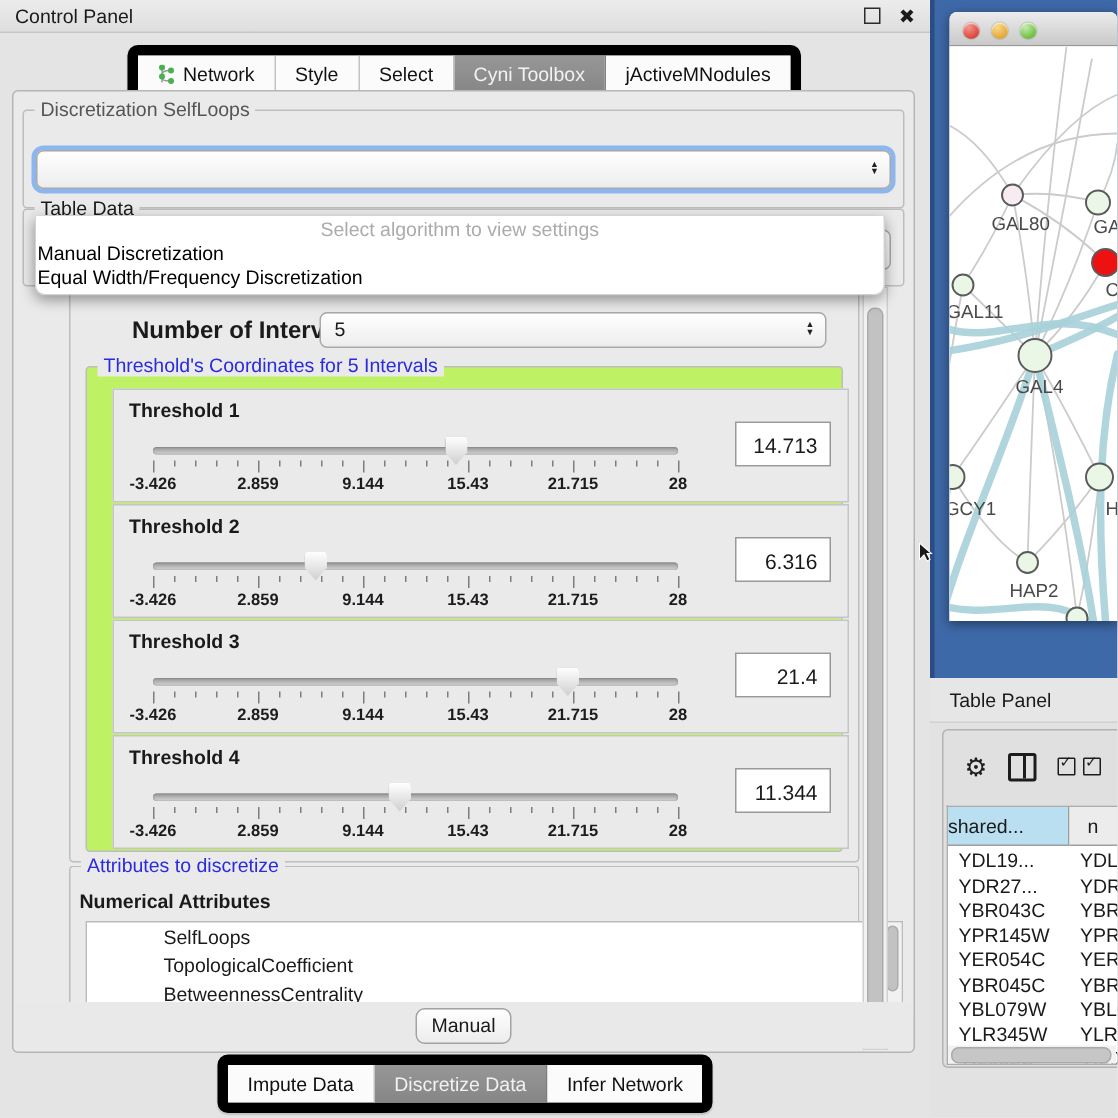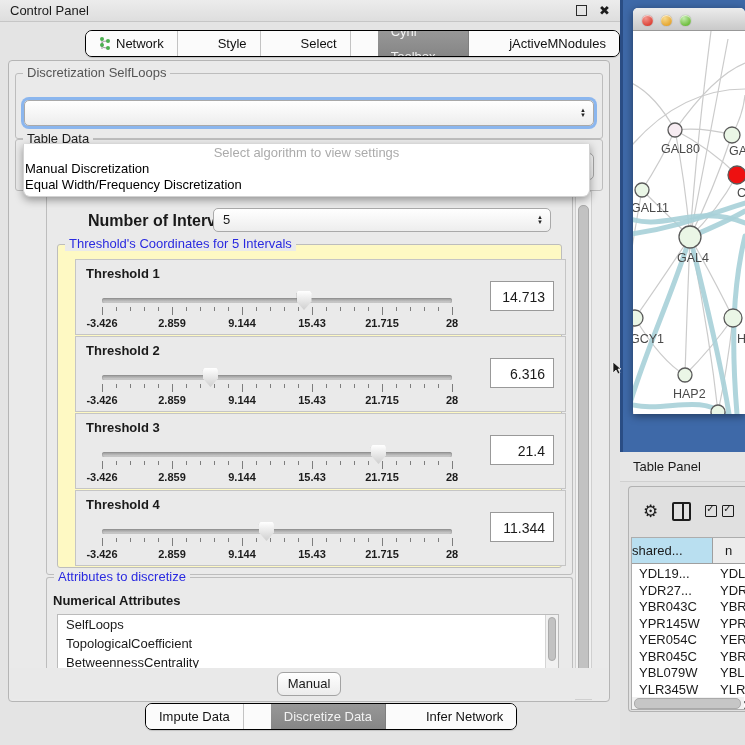--- a/index.html
+++ b/index.html
@@ -7,22 +7,22 @@
        font-family:"Liberation Sans","DejaVu Sans",sans-serif;color:#1a1a1a;-webkit-font-smoothing:antialiased;}
   #root{position:relative;width:745px;height:745px;}
   
   .cp{position:absolute;left:0;top:0;width:620px;height:745px;background:#e4e4e4;}
   .cp-titlebar{position:absolute;left:0;top:0;width:620px;height:22px;background:linear-gradient(#ececec,#dedede);
                border-bottom:1px solid #c6c6c6;display:flex;align-items:center;padding:0 10px;box-sizing:border-box;font-size:13px;}
   .cp-title{flex:1;}
   .win-float{width:9px;height:9px;border:1.6px solid #2b2b2b;margin-right:12px;cursor:default;}
   .win-close{font-size:13px;font-weight:bold;color:#1b1b1b;line-height:9px;}
   
-  .tabbar{position:absolute;display:flex;border:1px solid #000000;border-radius:7px;overflow:hidden;background:#fbfbfb;
-          box-shadow:0 1px 1px rgba(0,0,0,.15);gap:27px;}
+  .tabbar{position:absolute;display:flex;border:7px solid #000000;border-radius:7px;overflow:hidden;background:#fbfbfb;
+          box-shadow:0 1px 1px rgba(0,0,0,.15);}
   .tabbar .tab{padding:0 13px;height:25px;line-height:25px;font-size:13px;background:#fbfbfb;color:#111;
                border-right:1px solid #c3c3c3;display:flex;align-items:center;gap:5px;}
   .tabbar .tab:last-child{border-right:none;}
   .tabbar .tab.sel{background:linear-gradient(#979797,#868686);color:#f2f2f2;border-right-color:#7f7f7f;}
   .top-tabbar{left:85px;top:30px;}
   .bottom-tabbar{left:145px;top:703px;}
   
   .mainpanel{position:absolute;left:8px;top:60px;width:600px;height:640px;background:#eaeaea;
              border:1px solid #b5b5b5;border-radius:4px;}
   .group{position:absolute;border:1px solid #bdbdbd;border-radius:3px;background:#eaeaea;}
@@ -48,21 +48,21 @@
   .track{position:absolute;left:26px;top:38px;width:350px;height:5px;border-radius:3px;
          background:linear-gradient(#939393,#d8d8d8);box-shadow:inset 0 0 1px #5e5e5e;}
   .thumb{position:absolute;top:31px;width:15px;height:19px;background:linear-gradient(#ffffff,#cfcfcf);
          clip-path:polygon(10% 0,90% 0,100% 12%,100% 55%,50% 100%,0 55%,0 12%);filter:drop-shadow(0 0 1px #6f6f6f);}
   .tick{position:absolute;width:1px;background:#7d7d7d;}
   .ticklab{position:absolute;top:54px;transform:translateX(-50%);font-size:11px;font-weight:bold;color:#1c1c1c;white-space:nowrap;}
   .valbox{position:absolute;right:11px;top:21px;width:64px;height:30px;background:#fff;border:1px solid #999;
           font-size:14px;line-height:30px;text-align:right;padding-right:8px;box-sizing:border-box;}
   
   .attrlist{position:absolute;left:10px;top:36px;width:500px;height:55px;background:#fff;border:1px solid #bbb;
-            overflow:hidden;font-size:13px;}
+            overflow:hidden;font-size:13px;padding-left:43px;}
   .attrlist .li{padding:1px 0 0 8px;line-height:18px;white-space:nowrap;}
   .vsb{position:absolute;background:#f1f1f1;border-left:1px solid #d5d5d5;}
   .vsb .vthumb{position:absolute;left:2px;right:2px;background:#c2c2c2;border-radius:5px;border:1px solid #ababab;}
   .applybar{position:absolute;left:1px;right:1px;top:607px;height:31px;background:#e9e9e9;z-index:5;}
   .btn{position:absolute;background:linear-gradient(#ffffff,#ececec);border:1px solid #a3a3a3;border-radius:6px;
        font-size:13px;text-align:center;}
   
   .netbg{position:absolute;left:620px;top:0;width:125px;height:452px;background:#3e69a8;border-left:3px solid #2a4d84;box-sizing:border-box;}
   .netwin{position:absolute;left:633px;top:8px;width:112px;height:406px;background:#fff;border-radius:5px 5px 0 0;
           box-shadow:0 2px 8px rgba(0,0,0,.45);}
@@ -149,21 +149,21 @@
       </div>
 
       <div class="group" style="left:37px;top:130px;width:525px;height:382px;">
         <span class="gtitle green">Interval Definition</span>
         <span style="position:absolute;left:41px;top:20px;font-weight:bold;font-size:16px;">Number of Intervals</span>
         <div class="combo" style="left:166px;top:16px;width:338px;height:24px;line-height:22px;">
           <span>5</span>
           <span class="arrows">▲<span>▼</span></span>
         </div>
 
-        <div class="group" style="left:10px;top:52px;width:503px;height:322px;background:#fef9c3;">
+        <div class="group" style="left:10px;top:52px;width:503px;height:322px;background:#bef264;">
           <span class="gtitle blue">Threshold's Coordinates for 5 Intervals</span>
           <div id="sliders">
               <div class="tpanel" style="top: 14px;">
                 <div class="tlabel">Threshold 1</div>
                 <div class="track"></div>
                 <div class="tick" style="left: 26px; top: 47px; height: 8px;"></div>
                 <div class="tick" style="left: 40px; top: 47px; height: 4px;"></div>
                 <div class="tick" style="left: 54px; top: 47px; height: 4px;"></div>
                 <div class="tick" style="left: 68px; top: 47px; height: 4px;"></div>
                 <div class="tick" style="left: 82px; top: 47px; height: 4px;"></div>

